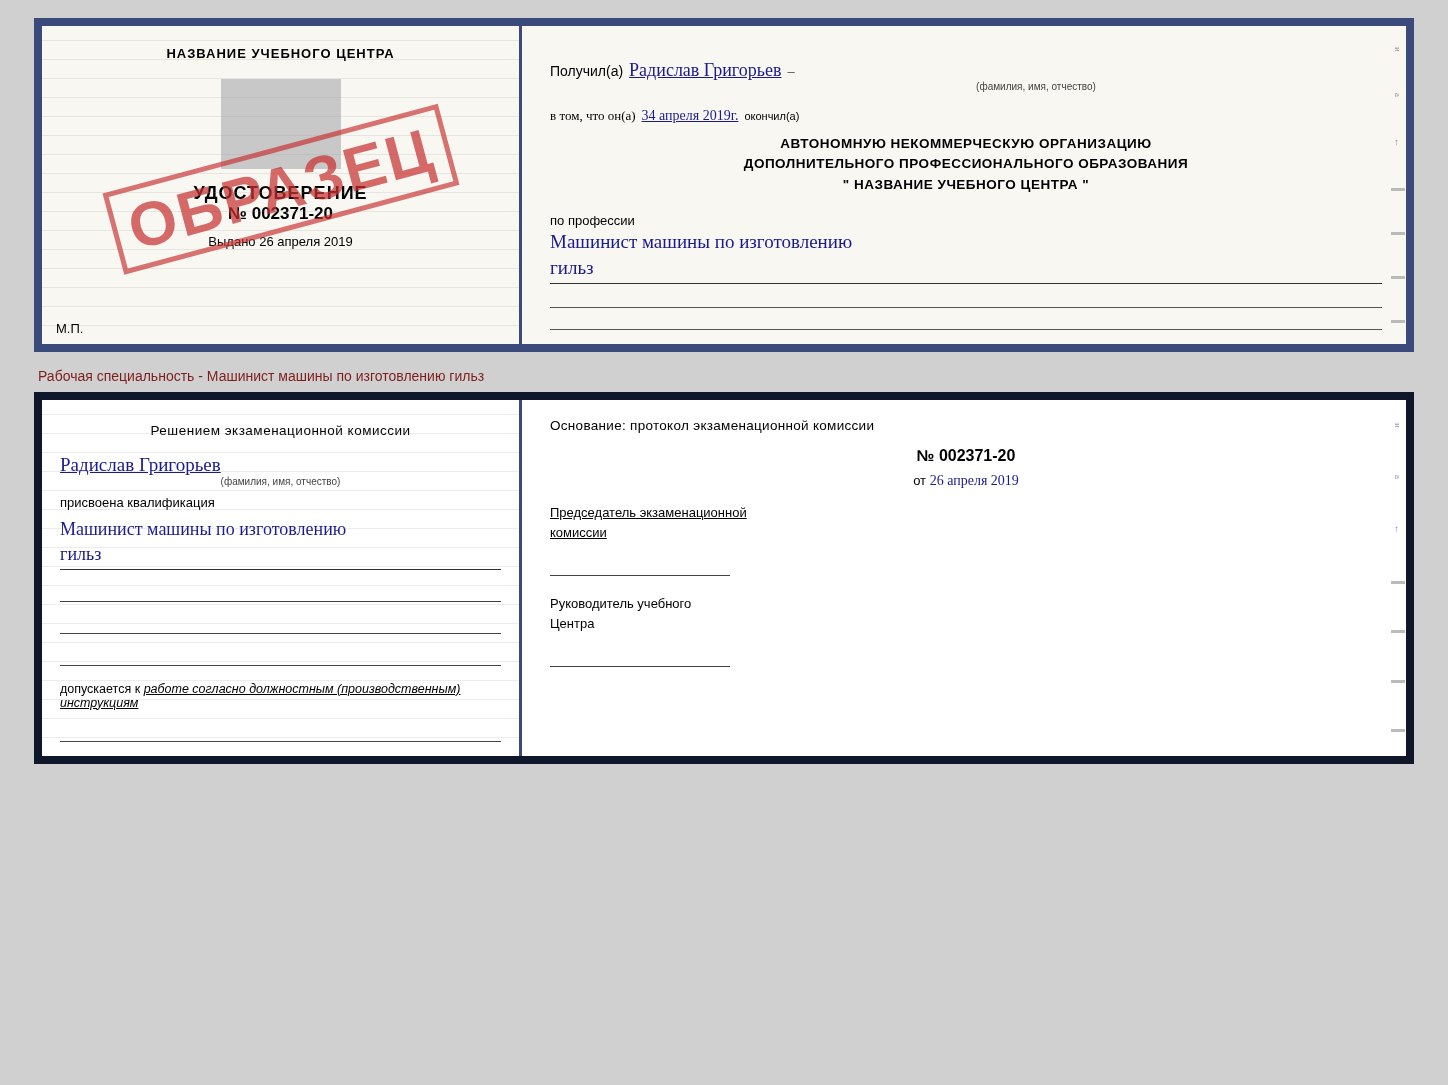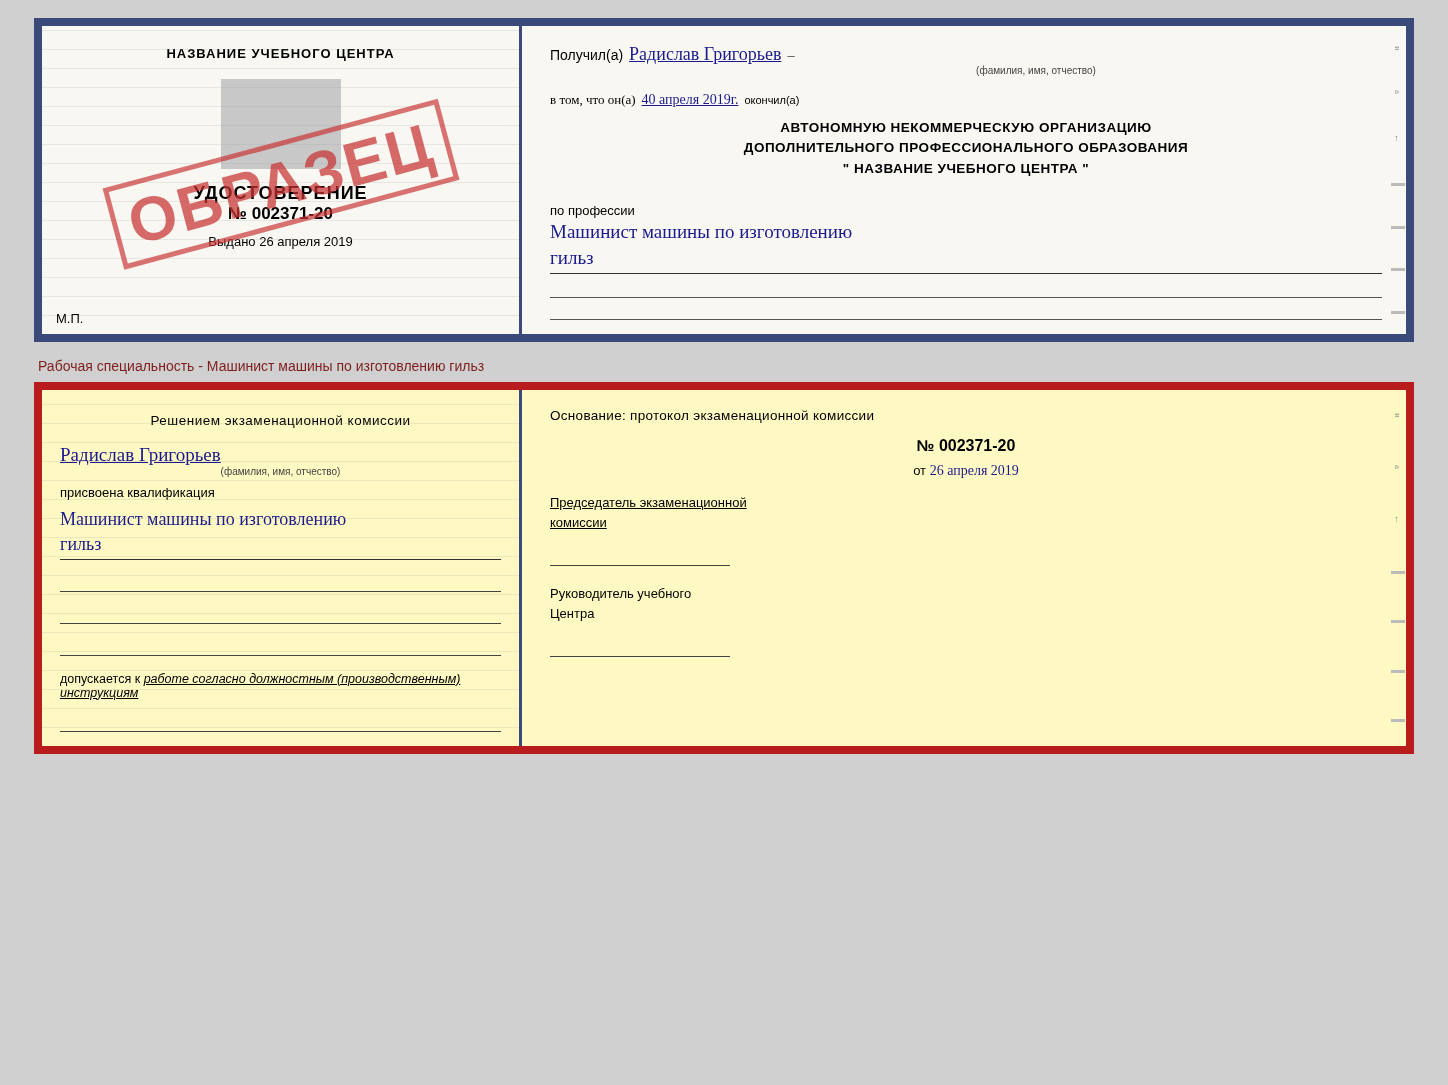--- a/index.html
+++ b/index.html
@@ -29,21 +29,21 @@
       border-right: 3px solid #3a4a7a;
       padding: 20px 18px 14px 18px;
       position: relative;
       display: flex;
       flex-direction: column;
       align-items: center;
     }
 
     .cert-right {
       flex: 1;
-      padding: 18px 24px 14px 28px;
+      padding: 34px 24px 14px 28px;
       display: flex;
       flex-direction: column;
       gap: 10px;
       position: relative;
     }
 
     
     .cert-left::before {
       content: '';
       position: absolute;
@@ -139,21 +139,20 @@
       font-weight: bold;
       text-transform: uppercase;
       letter-spacing: 0.5px;
       line-height: 1.5;
       margin-top: 0;
     }
 
     .po-professii {
       font-size: 13px;
       font-family: Arial, sans-serif;
-      margin-top: 6px;
     }
 
     .profession-handwritten {
       font-family: 'Segoe Script', 'Comic Sans MS', cursive;
       font-size: 19px;
       color: #1a1a8c;
       line-height: 1.3;
       display: block;
       margin-top: 2px;
     }
@@ -186,22 +185,22 @@
       width: 1380px;
       font-size: 14px;
       font-family: Arial, sans-serif;
       padding: 4px 0 8px 4px;
       color: #7f1d1d;
     }
 
     
     .cert-bottom {
       width: 1380px;
-      border: 8px solid #b91c1c;
-      background: #fef9c3;
+      border: 8px solid #0f172a;
+      background: #ffffff;
       display: flex;
     }
 
     .cert-bottom-left {
       width: 480px;
       border-right: 3px solid #3a4a7a;
       padding: 20px 18px 14px 18px;
       display: flex;
       flex-direction: column;
       gap: 6px;
@@ -363,21 +362,21 @@
       <div style="display:flex; align-items:baseline; gap:6px; flex-wrap:wrap;">
         <span style="font-size:14px; font-family:Arial,sans-serif;">Получил(а)</span>
         <span class="handwritten" style="font-family:'Segoe Script','Comic Sans MS',cursive; font-size:18px; text-decoration:underline; color:#1a1a8c;">Радислав Григорьев</span>
         <span style="font-size:13px; font-family:Arial,sans-serif; color:#555;"> – </span>
       </div>
       <div class="small-caption" style="margin-left:140px;">(фамилия, имя, отчество)</div>
     </div>
 
     <div style="display:flex; align-items:baseline; gap:6px; flex-wrap:wrap; margin-top:6px;">
       <span style="font-size:13px; font-family:Liberation Serif, serif;">в том, что он(а)</span>
-      <span style="font-family:'Segoe Script','Comic Sans MS',cursive; font-size:14px; color:#1a1a8c; text-decoration:underline;">40 апреля 2019г.</span>
+      <span style="font-family:'Segoe Script','Comic Sans MS',cursive; font-size:14px; color:#1a1a8c; text-decoration:underline;">34 апреля 2019г.</span>
       <span style="font-size:11px; font-family:Arial,sans-serif;">окончил(а)</span>
     </div>
 
     <div class="cert-body-text">
       <div>АВТОНОМНУЮ НЕКОММЕРЧЕСКУЮ ОРГАНИЗАЦИЮ</div>
       <div>ДОПОЛНИТЕЛЬНОГО ПРОФЕССИОНАЛЬНОГО ОБРАЗОВАНИЯ</div>
       <div>"   НАЗВАНИЕ УЧЕБНОГО ЦЕНТРА   "</div>
     </div>
 
     <div style="margin-top:8px;">

